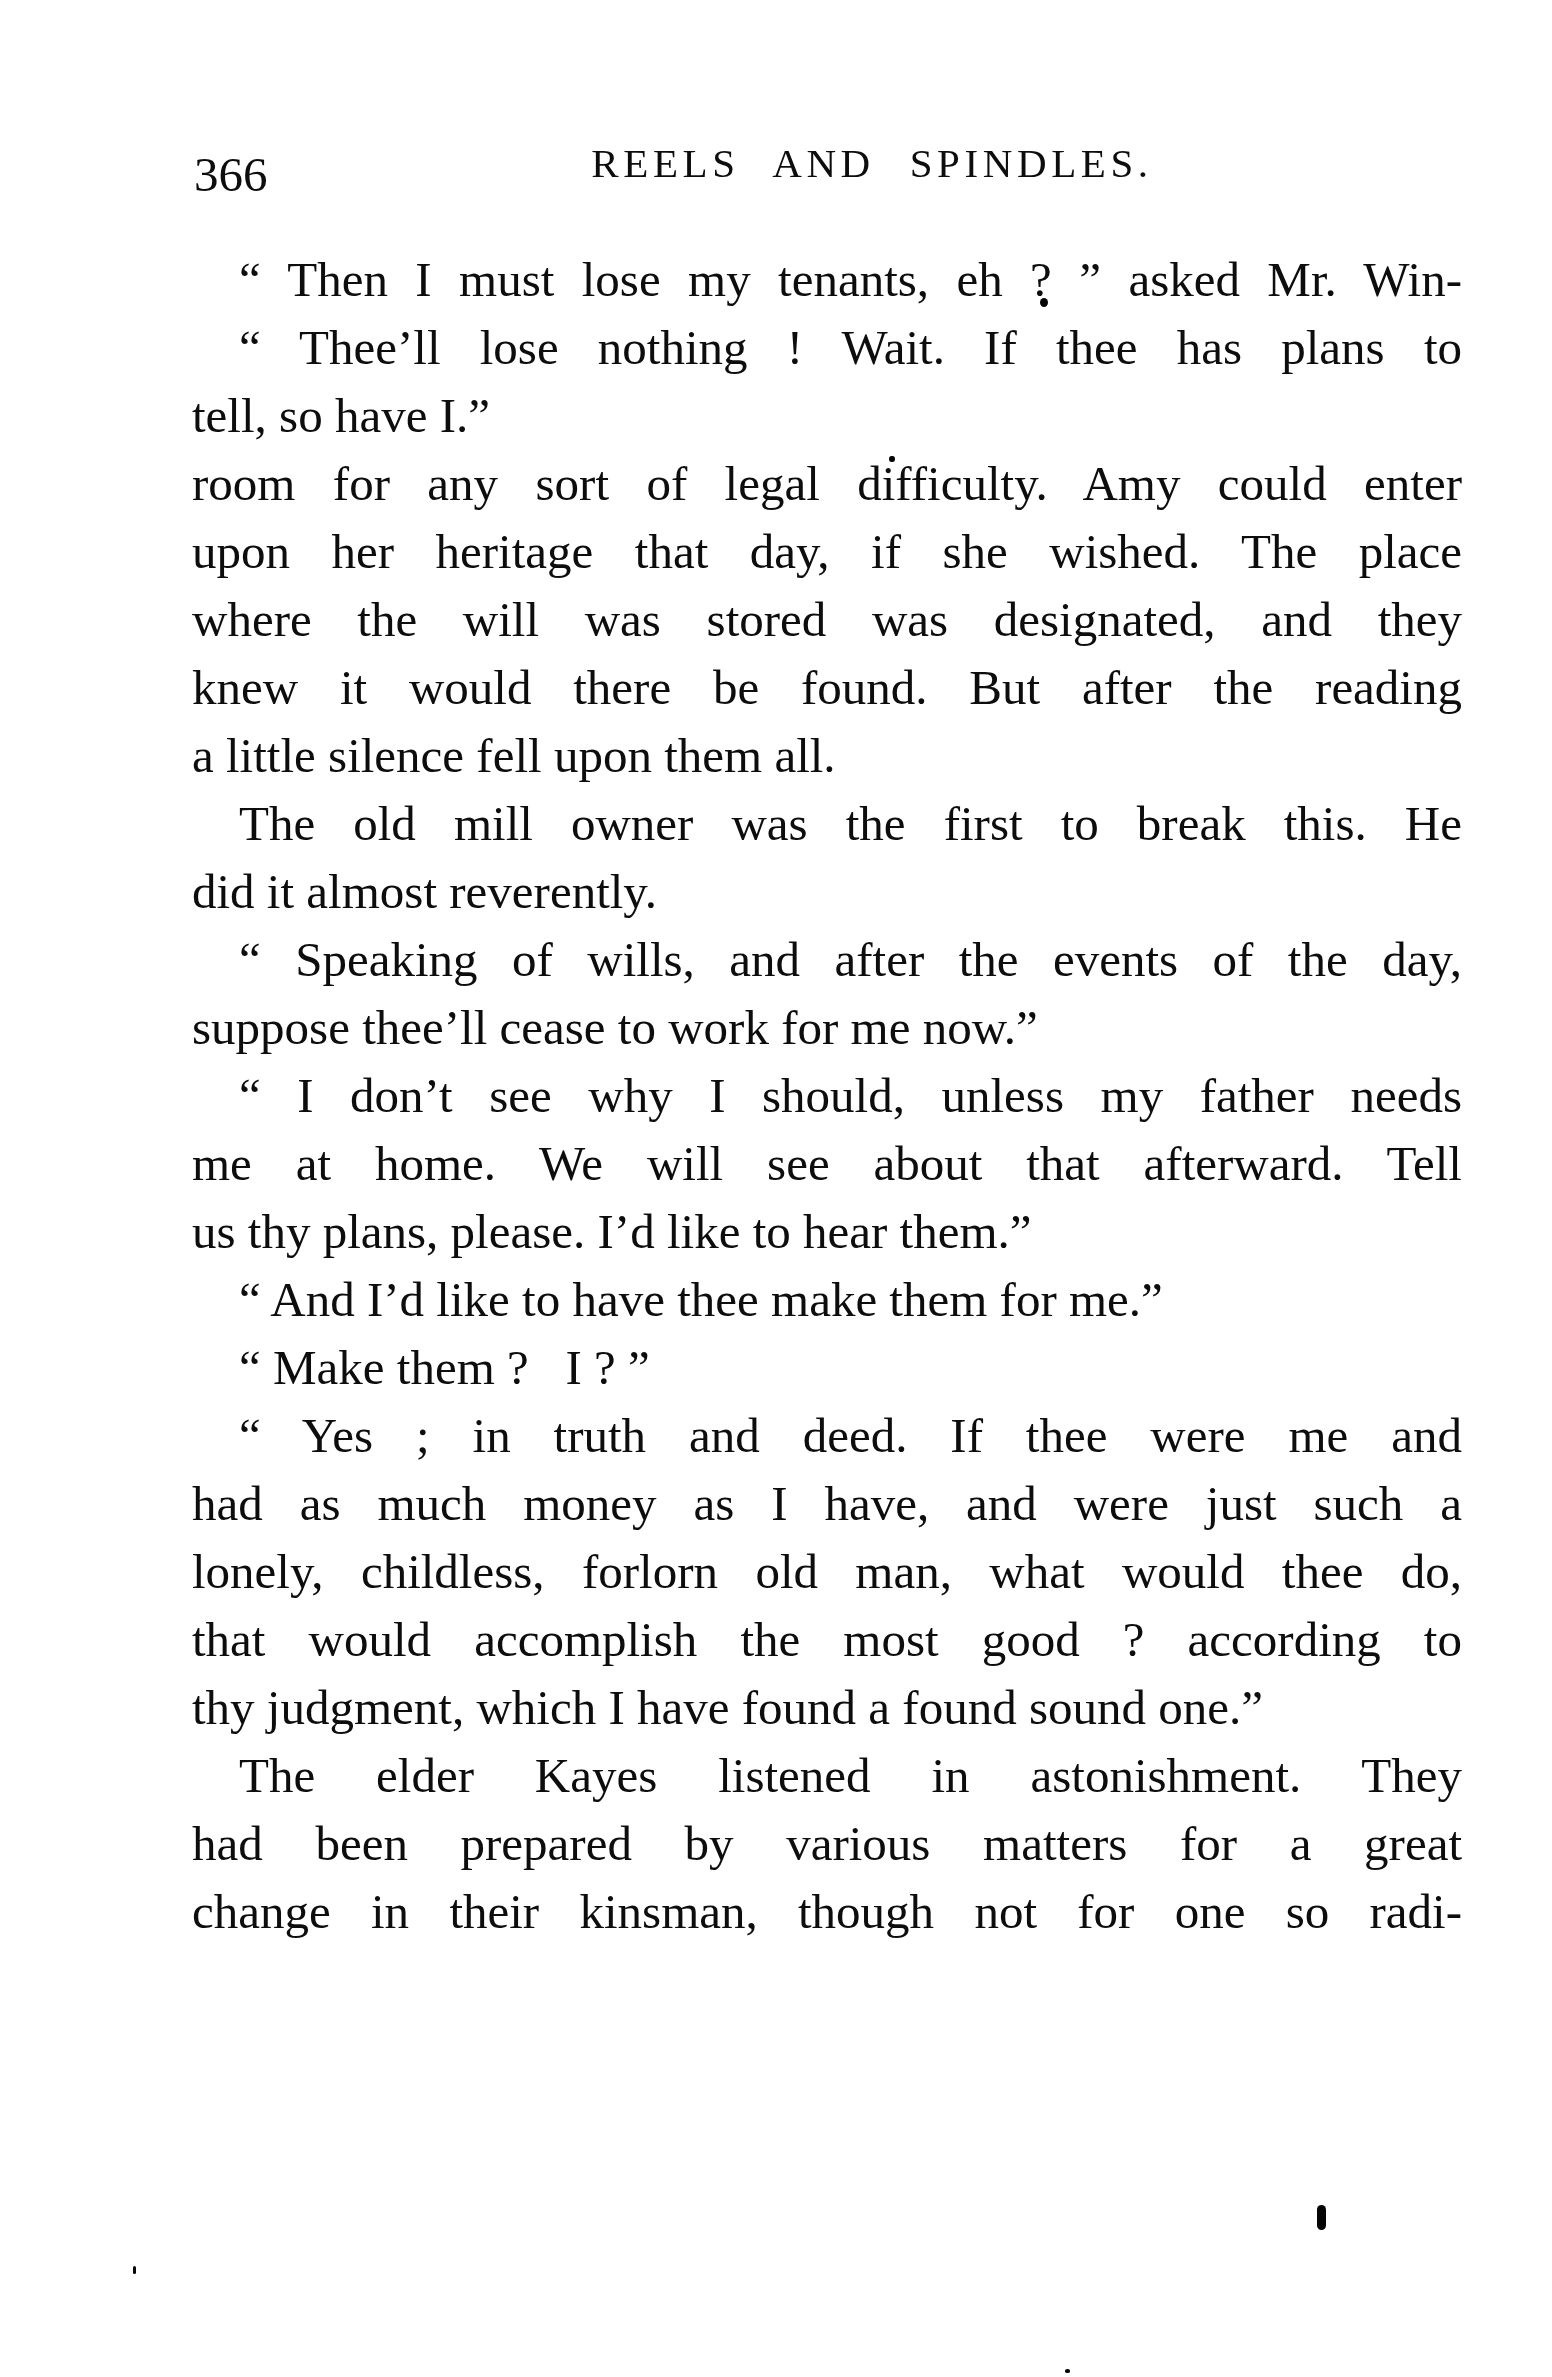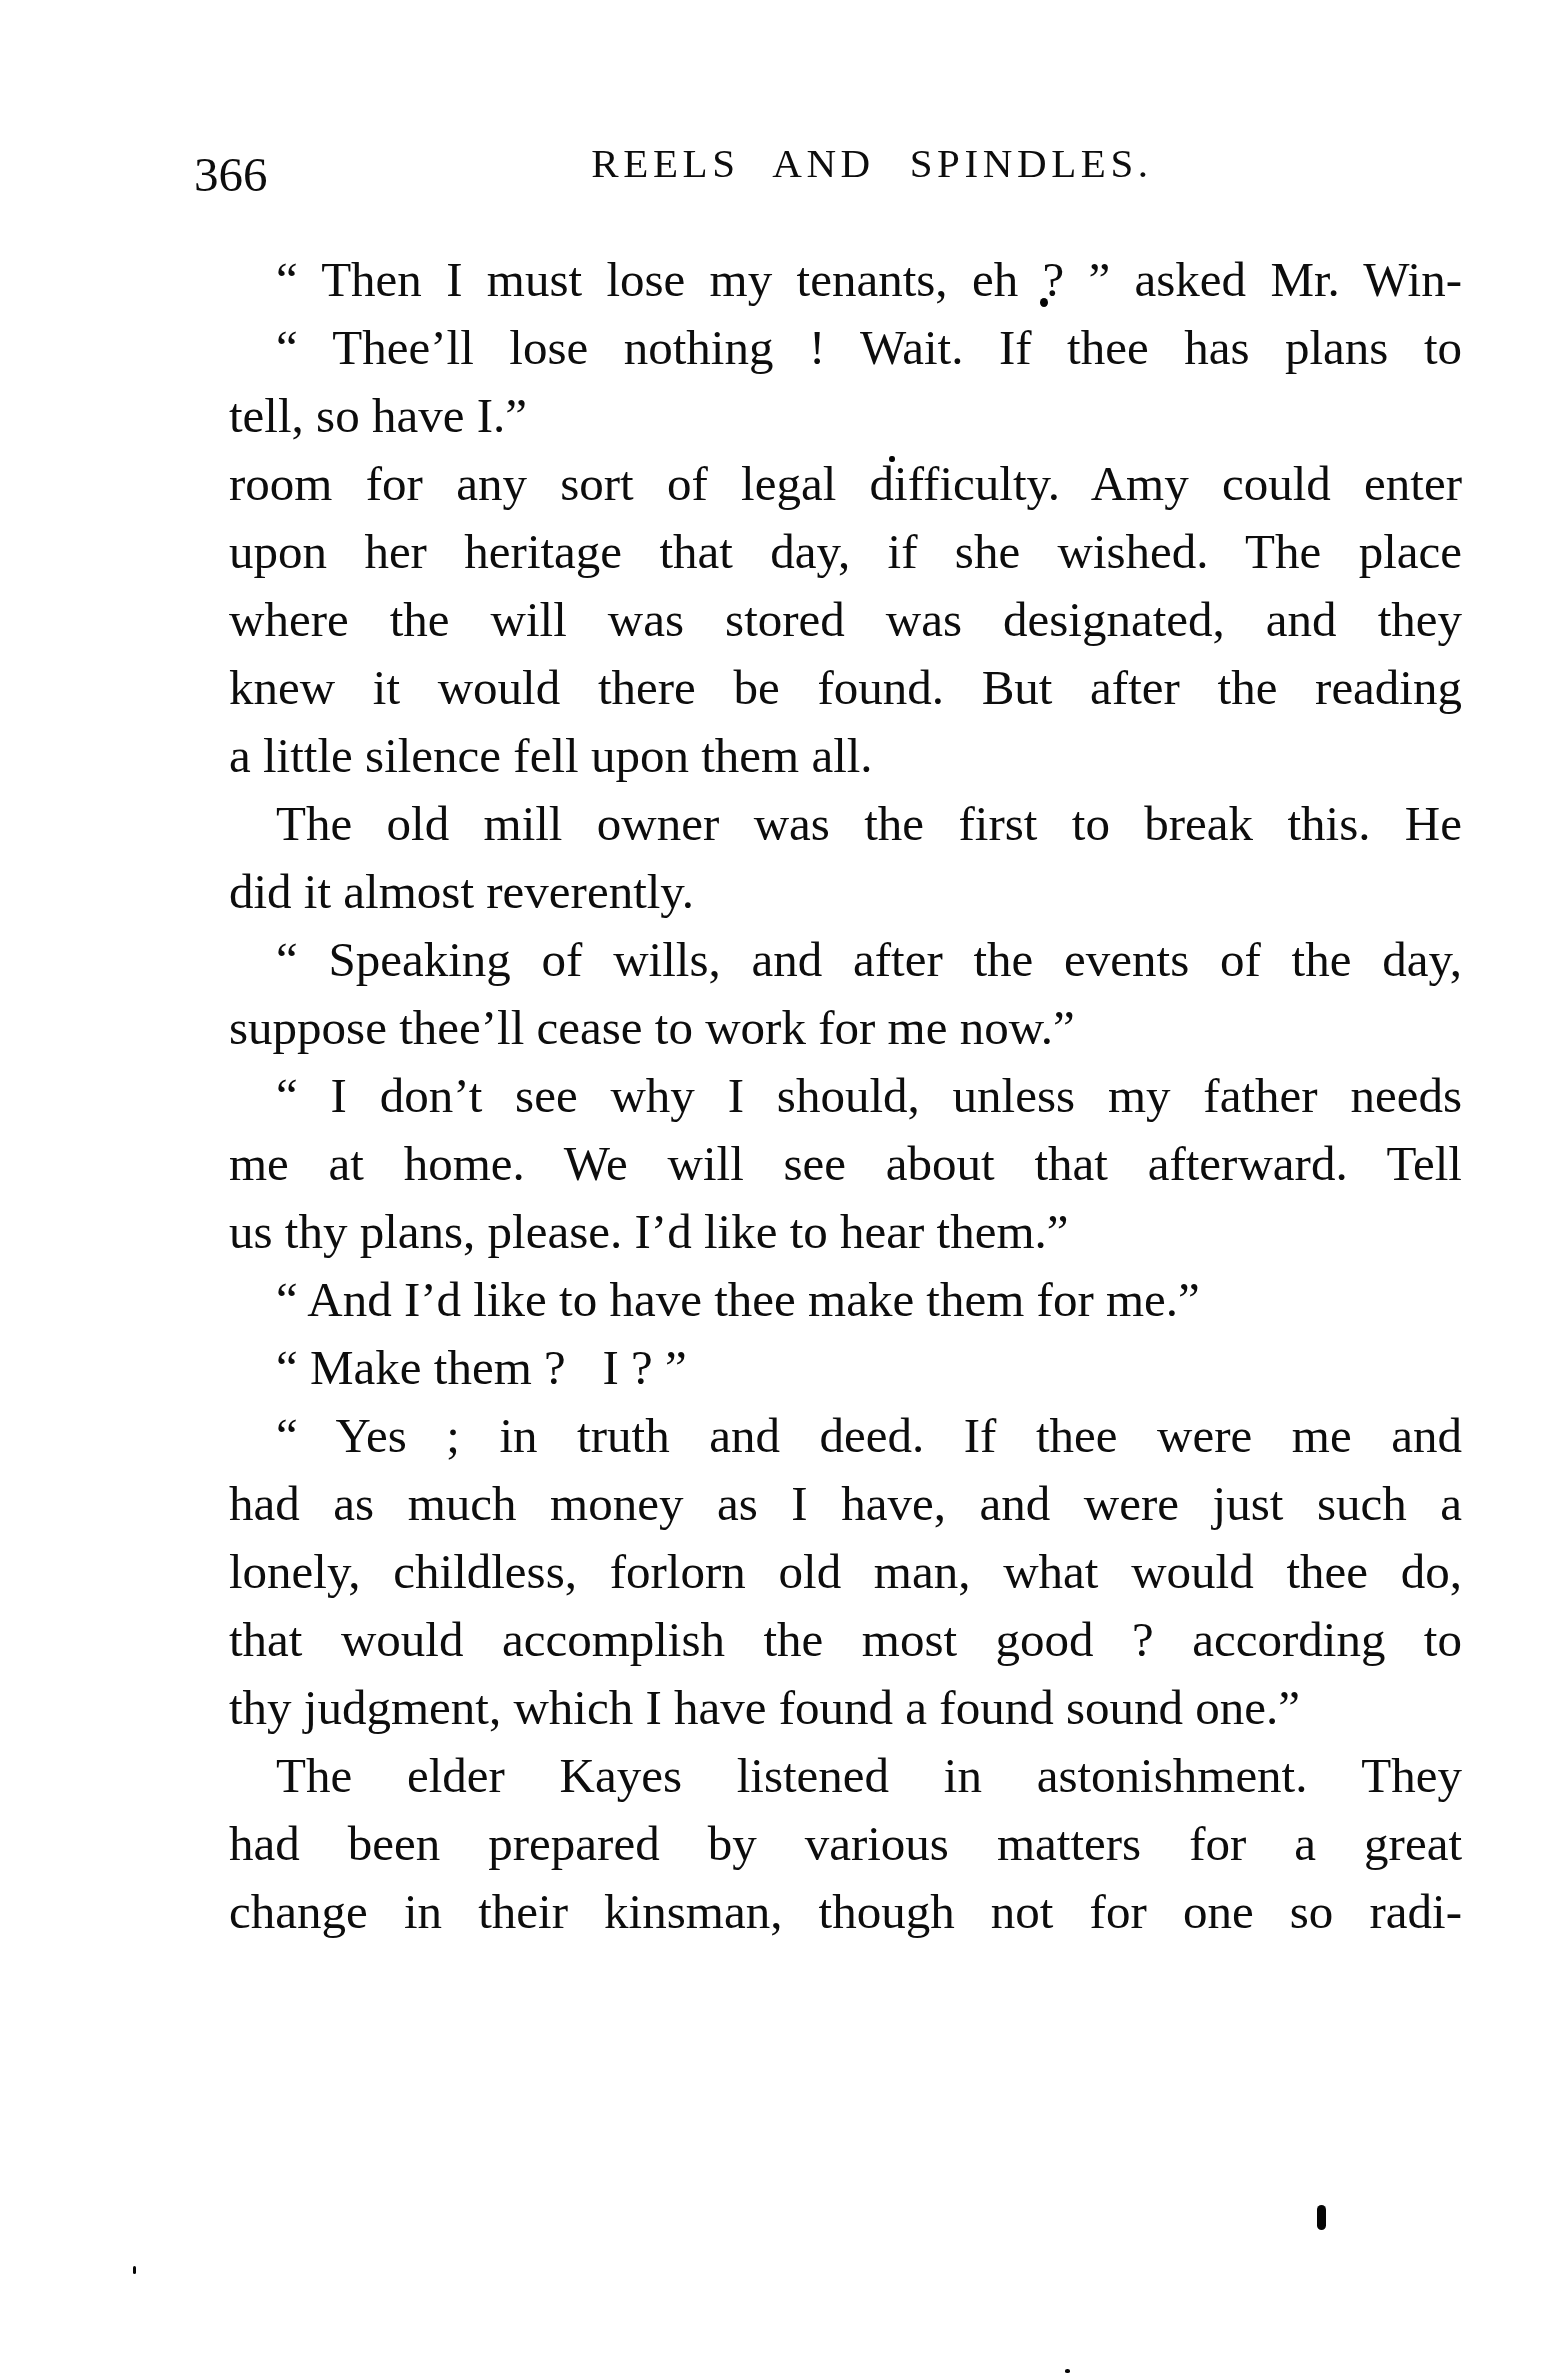--- a/index.html
+++ b/index.html
@@ -24,21 +24,20 @@
     margin-left:36px;
   }
   .text-block{
     position:absolute;left:192px;top:246px;width:1270px;
   }
   .ln{
     font-size:49px;
     line-height:68px;
     text-align:justify;
     text-align-last:justify;
-    margin-left:37px;
   }
   .ln.last{
     text-align:left;
     text-align-last:left;
   }
   .ln.ind{
     text-indent:47px;
     text-align:right;
   }
   .speck{

